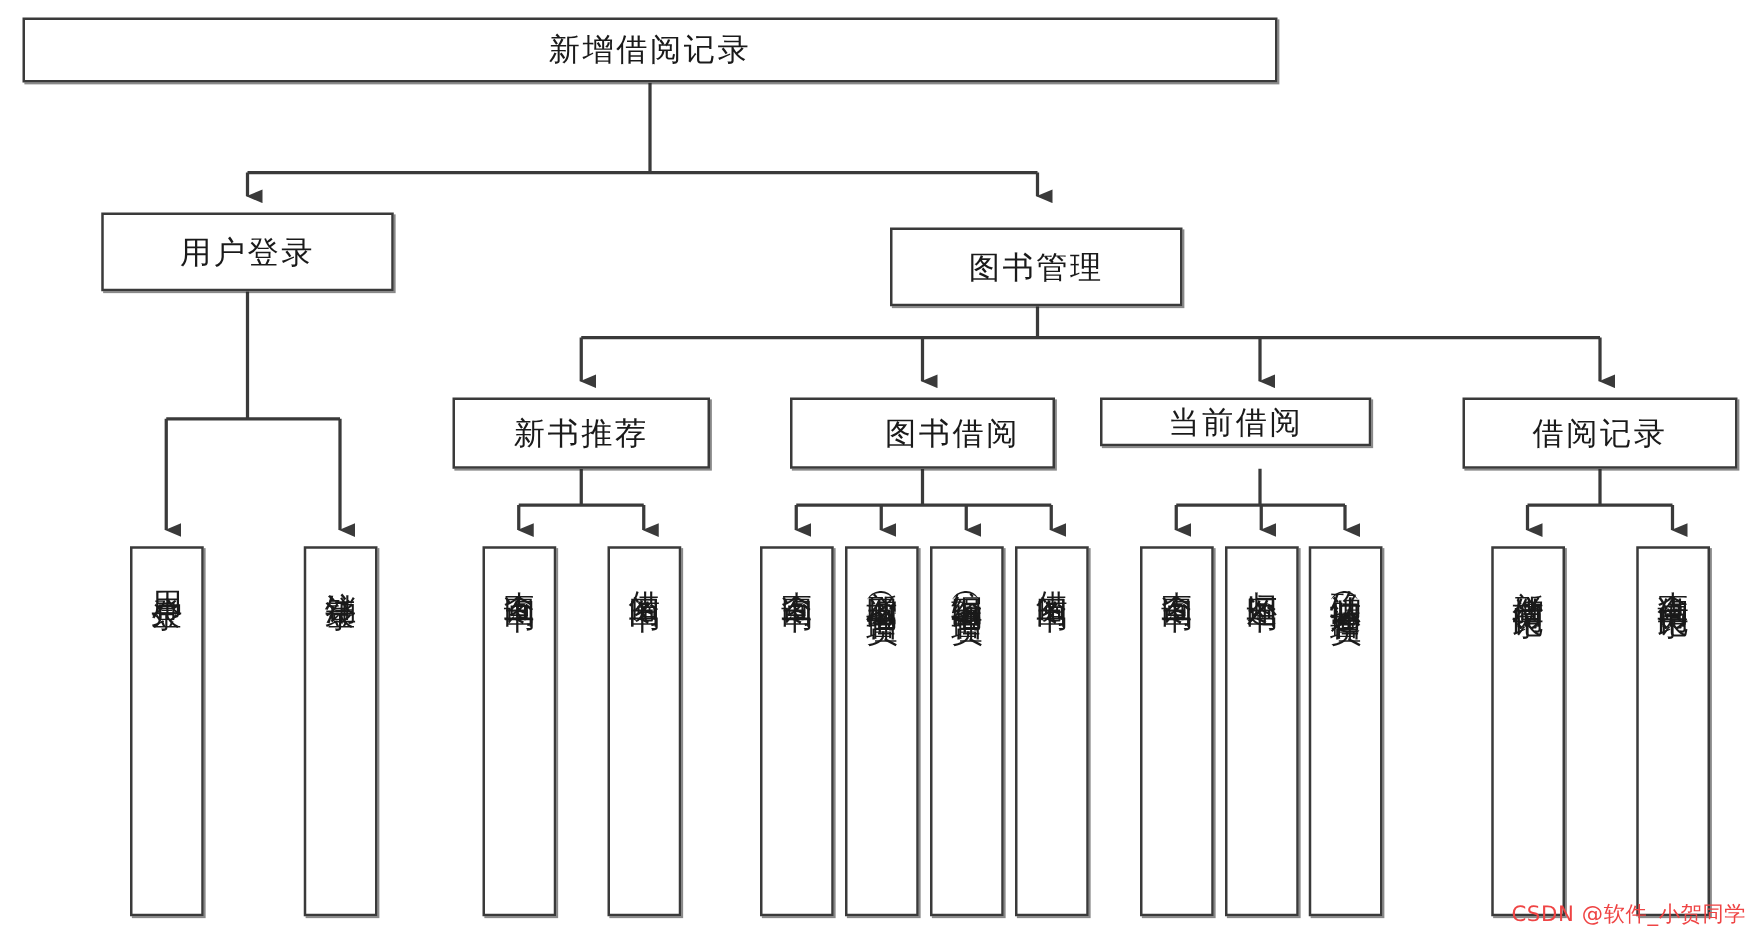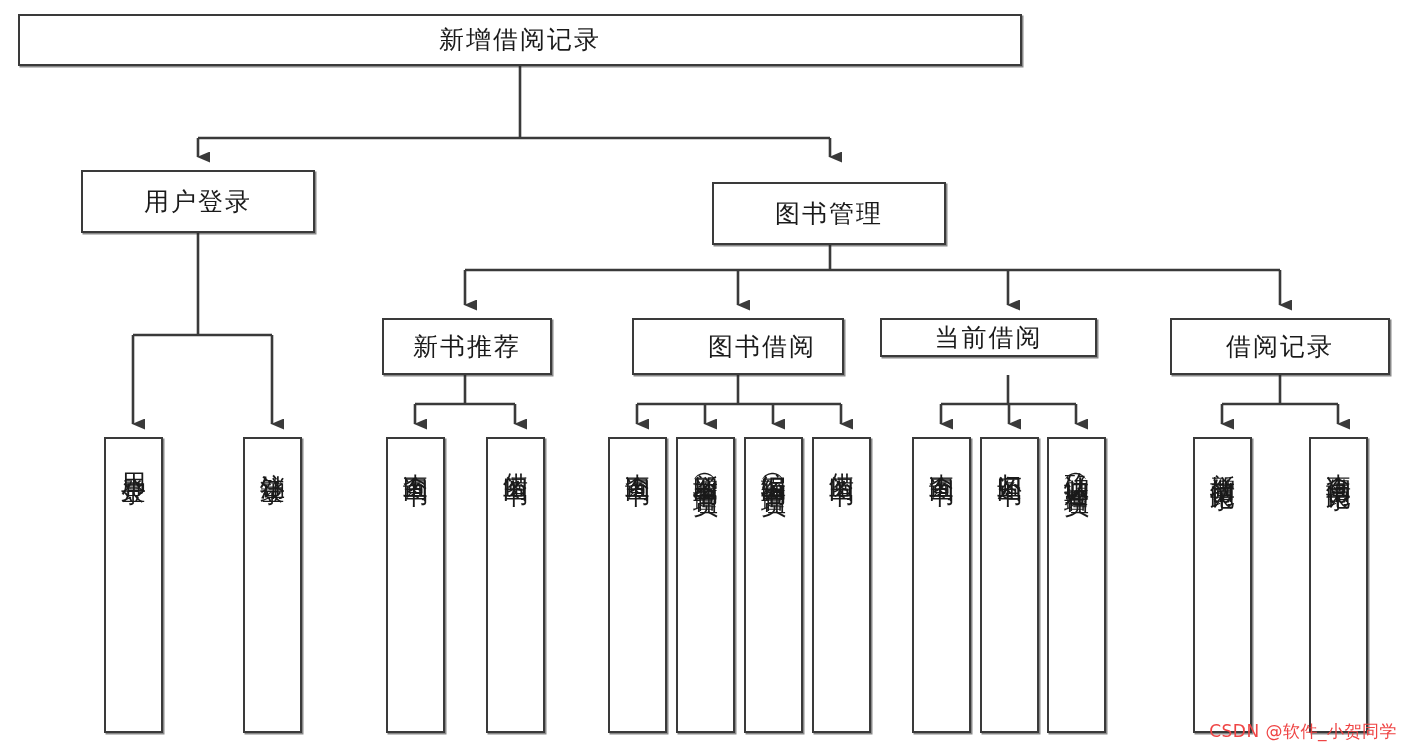--- a/index.html
+++ b/index.html
@@ -136,21 +136,21 @@
     <span class="node-label">新增借阅记录</span>
   </div>
 
   <div class="node-box level2" style="left:81px; top:170px; width:234px; height:63px;">
     <span class="node-label">用户登录</span>
   </div>
   <div class="node-box level2" style="left:712px; top:182px; width:234px; height:63px;">
     <span class="node-label">图书管理</span>
   </div>
 
-  <div class="node-box level3" style="left:382px; top:318px; width:170px; height:57px;">
+  <div class="node-box level3" style="left:362px; top:318px; width:206px; height:57px;">
     <span class="node-label">新书推荐</span>
   </div>
   <div class="node-box level3" style="left:632px; top:318px; width:212px; height:57px;padding-left:48px;">
     <span class="node-label">图书借阅</span>
   </div>
   <div class="node-box level3" style="left:880px; top:318px; width:217px; height:39px;">
     <span class="node-label">当前借阅</span>
   </div>
   <div class="node-box level3" style="left:1170px; top:318px; width:220px; height:57px;">
     <span class="node-label">借阅记录</span>

